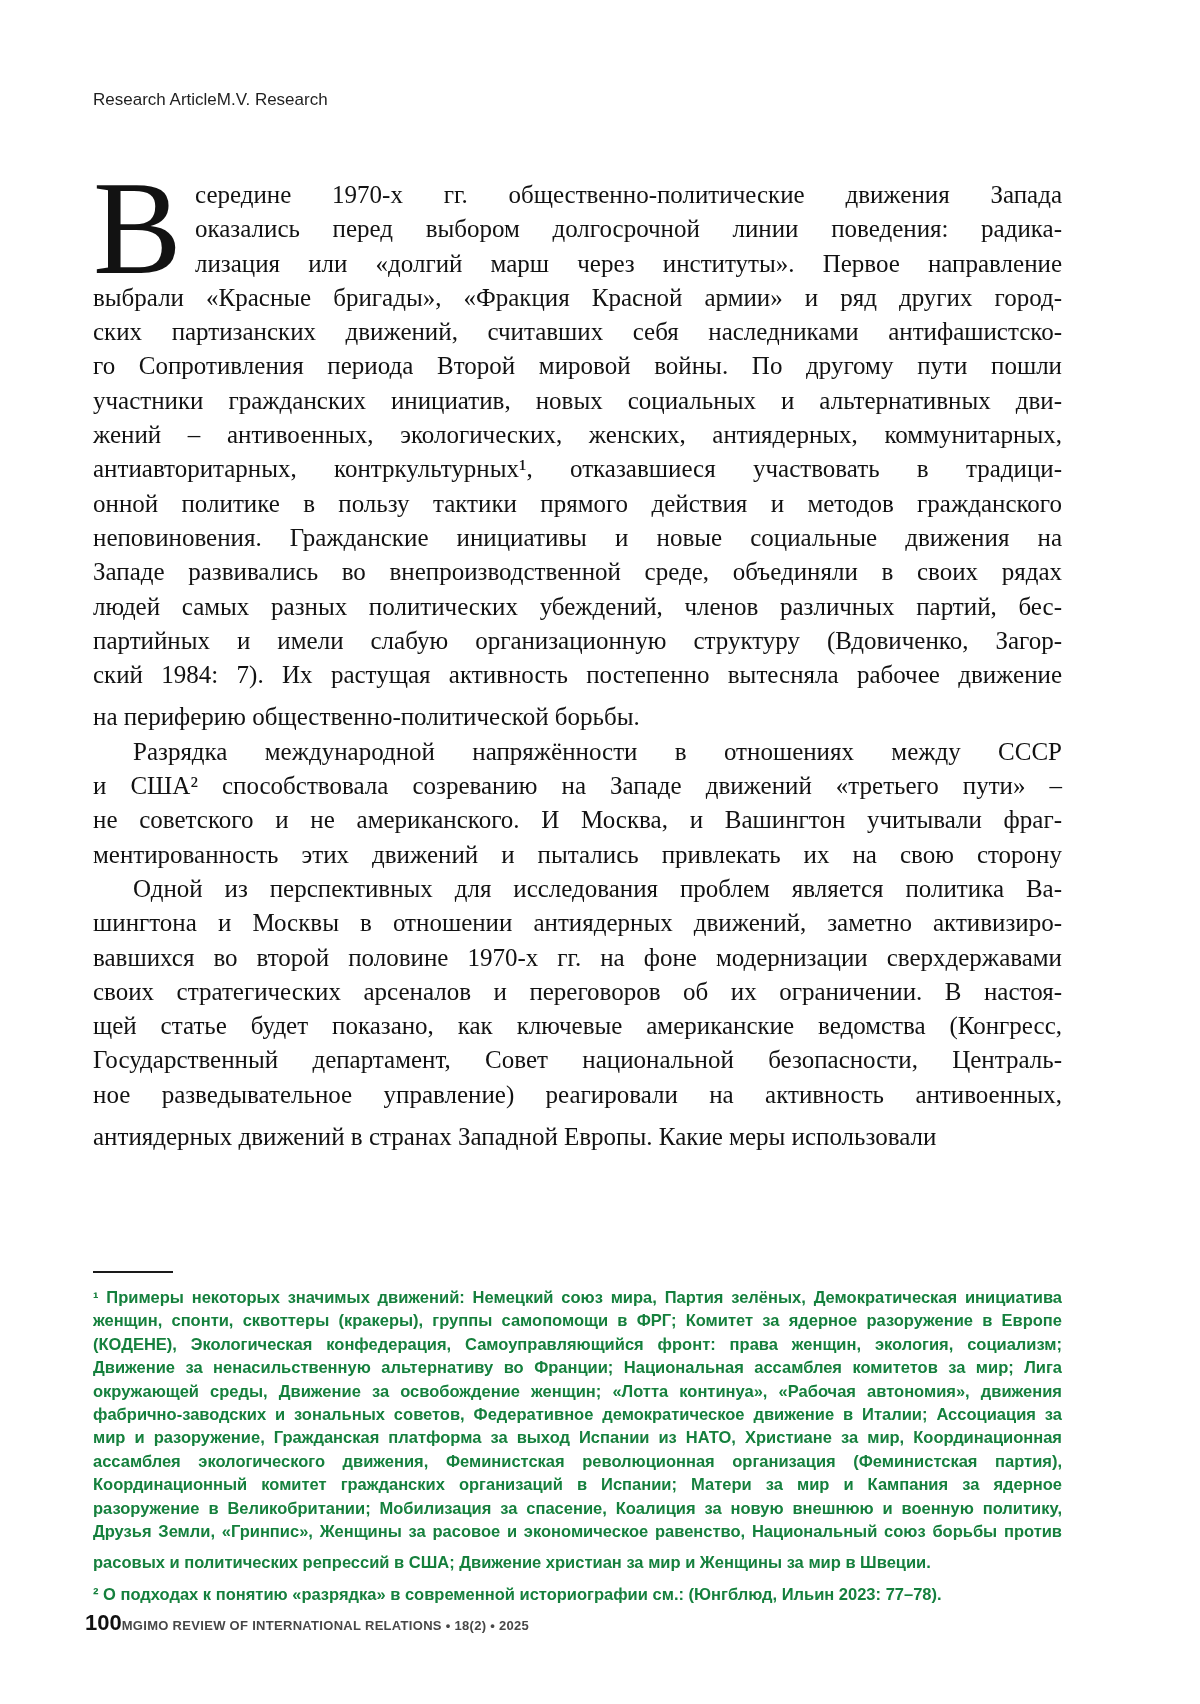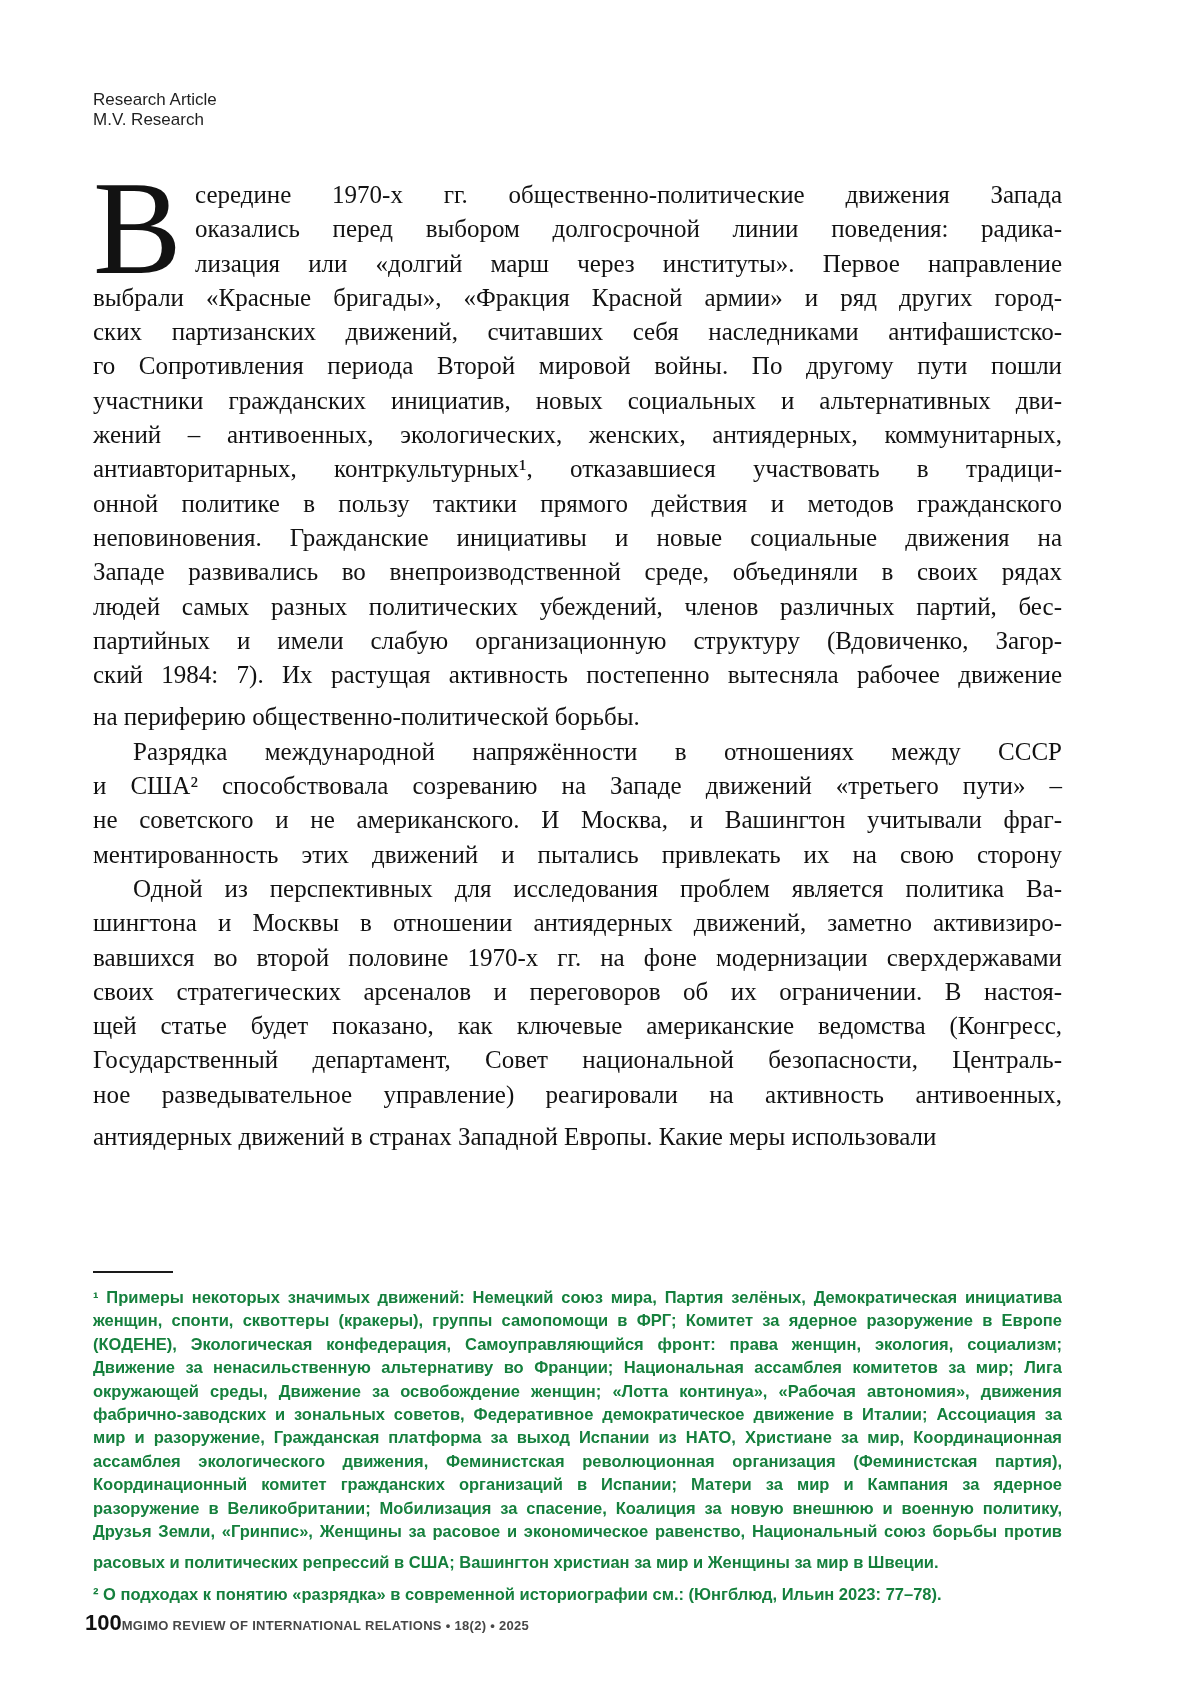--- a/index.html
+++ b/index.html
@@ -12,25 +12,23 @@
     overflow: hidden;
     font-family: "Liberation Serif", serif;
     color: #141414;
   }
   .header {
     position: absolute;
     top: 90px;
     left: 93px;
     width: 969px;
     display: flex;
-    justify-content: space-between;
     font-family: "Liberation Sans", sans-serif;
     font-size: 17px;
     color: #1f1f1f;
-    flex-direction: column;
   }
   .body-text {
     position: absolute;
     top: 178px;
     left: 93px;
     width: 969px;
     font-size: 25px;
     line-height: 34.3px;
     color: #121212;
   }
@@ -149,21 +147,21 @@
         <div class="ln">женщин, спонти, сквоттеры (кракеры), группы самопомощи в ФРГ; Комитет за ядерное разоружение в Европе</div>
         <div class="ln">(КОДЕНЕ), Экологическая конфедерация, Самоуправляющийся фронт: права женщин, экология, социализм;</div>
         <div class="ln">Движение за ненасильственную альтернативу во Франции; Национальная ассамблея комитетов за мир; Лига</div>
         <div class="ln">окружающей среды, Движение за освобождение женщин; «Лотта континуа», «Рабочая автономия», движения</div>
         <div class="ln">фабрично-заводских и зональных советов, Федеративное демократическое движение в Италии; Ассоциация за</div>
         <div class="ln">мир и разоружение, Гражданская платформа за выход Испании из НАТО, Христиане за мир, Координационная</div>
         <div class="ln">ассамблея экологического движения, Феминистская революционная организация (Феминистская партия),</div>
         <div class="ln">Координационный комитет гражданских организаций в Испании; Матери за мир и Кампания за ядерное</div>
         <div class="ln">разоружение в Великобритании; Мобилизация за спасение, Коалиция за новую внешнюю и военную политику,</div>
         <div class="ln">Друзья Земли, «Гринпис», Женщины за расовое и экономическое равенство, Национальный союз борьбы против</div>
-        <div class="ln ln-end">расовых и политических репрессий в США; Вашингтон христиан за мир и Женщины за мир в Швеции.</div>
+        <div class="ln ln-end">расовых и политических репрессий в США; Движение христиан за мир и Женщины за мир в Швеции.</div>
       </div>
       <div class="footnote">
         <div class="ln ln-end">² О подходах к понятию «разрядка» в современной историографии см.: (Юнгблюд, Ильин 2023: 77–78).</div>
       </div>
     </div>
 
   <div class="footer">
     <span class="pagenum">100</span>
     <span class="journal">MGIMO REVIEW OF INTERNATIONAL RELATIONS • 18(2) • 2025</span>
   </div>

